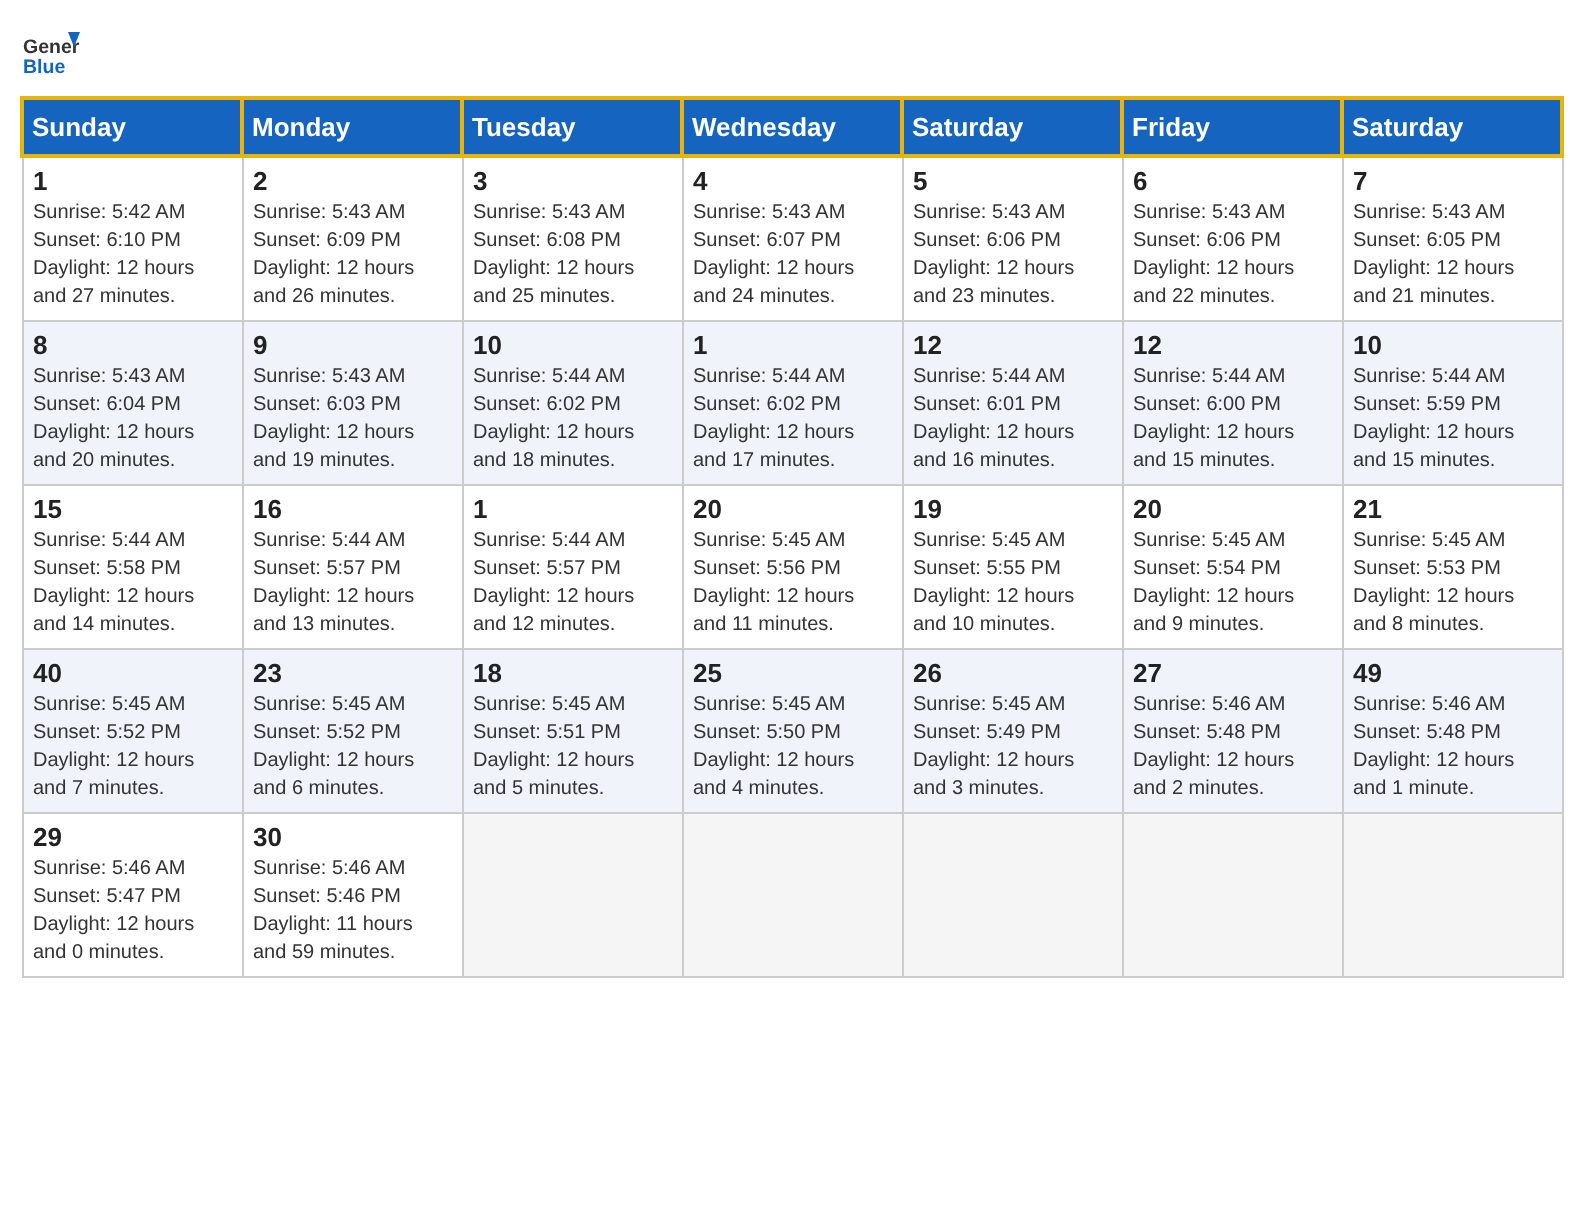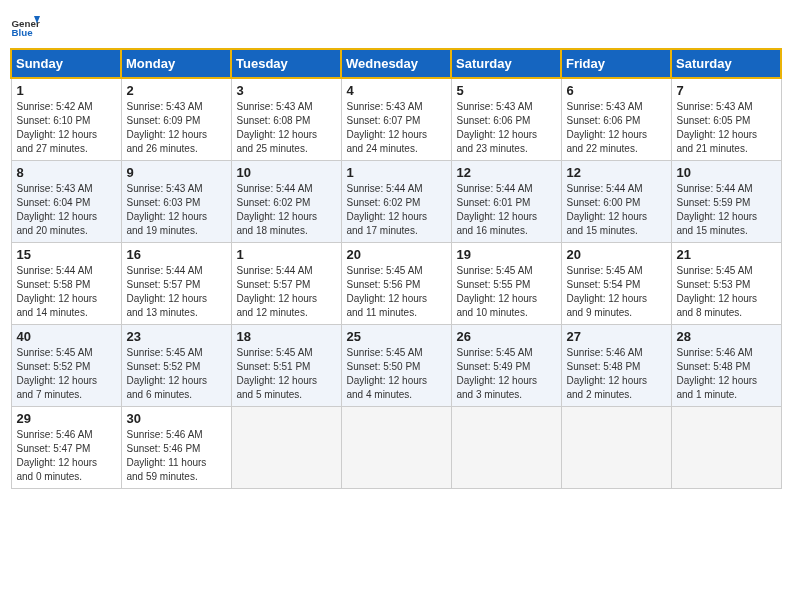--- a/index.html
+++ b/index.html
@@ -304,21 +304,21 @@
 and 3 minutes.</div>
         </td>
         <td>
           <span class="day-num">27</span>
           <div class="cell-text" style="white-space: pre-line;">Sunrise: 5:46 AM
 Sunset: 5:48 PM
 Daylight: 12 hours
 and 2 minutes.</div>
         </td>
         <td>
-          <span class="day-num">28</span>
+          <span class="day-num">49</span>
           <div class="cell-text" style="white-space: pre-line;">Sunrise: 5:46 AM
 Sunset: 5:48 PM
 Daylight: 12 hours
 and 1 minute.</div>
         </td>
       </tr>
       <tr>
         <td>
           <span class="day-num">29</span>
           <div class="cell-text" style="white-space: pre-line;">Sunrise: 5:46 AM

